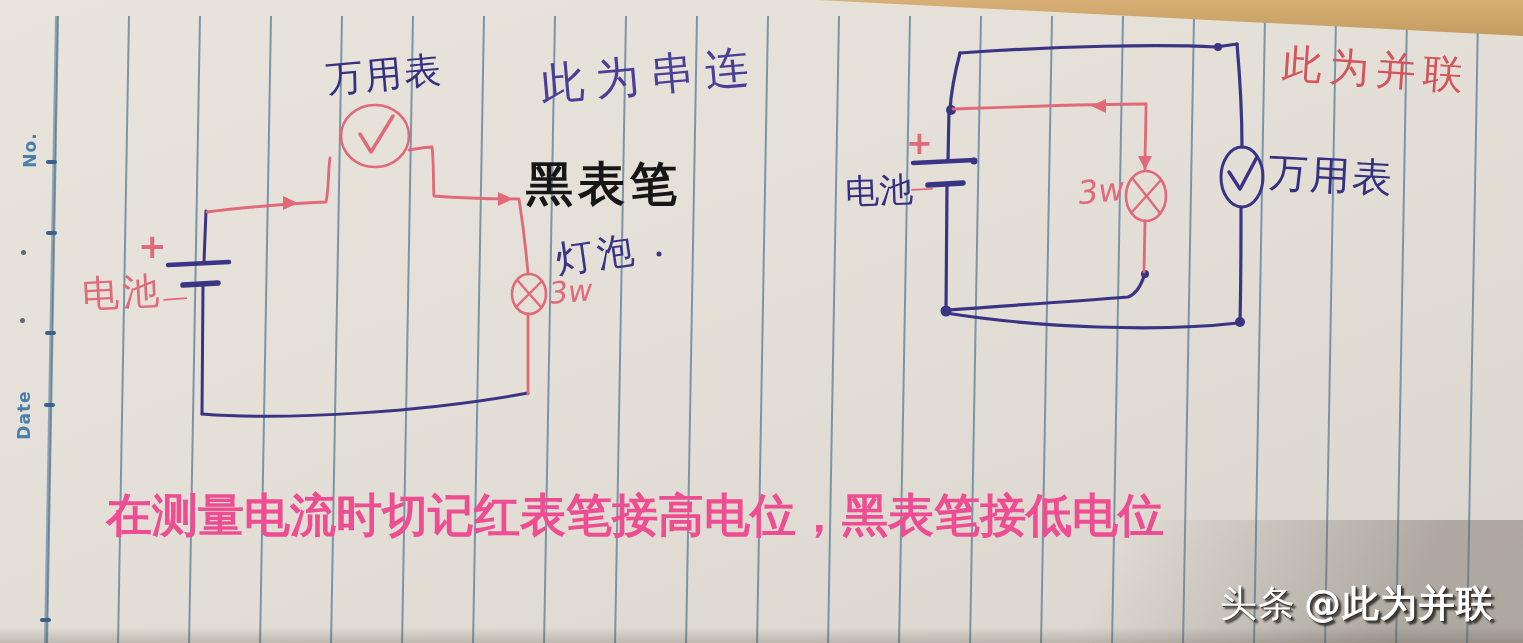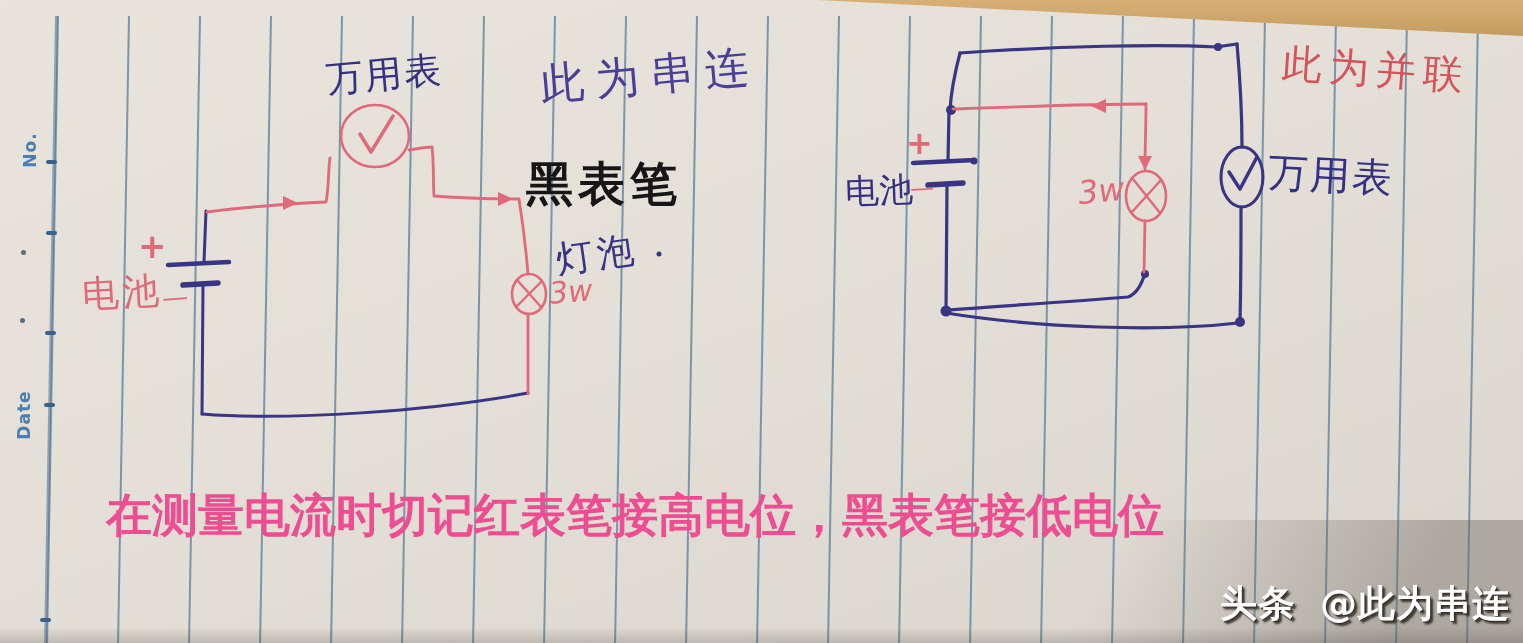--- a/index.html
+++ b/index.html
@@ -29,21 +29,21 @@
   .tick{position:absolute;width:11px;height:4px;background:#39618b;border-radius:2px;}
   .dot{position:absolute;width:5px;height:5px;border-radius:50%;background:#5c6b78;}
   .margin-label{position:absolute;color:#4a7fb0;font-weight:bold;font-size:17px;
     transform:rotate(-90deg);letter-spacing:1px;}
   .hand{position:absolute;white-space:nowrap;}
   .overlay{position:absolute;font-weight:bold;white-space:nowrap;line-height:1.12;}
   svg.circuits{position:absolute;left:0;top:0;}
   .watermark{position:absolute;left:1220px;top:579px;font-size:37px;font-weight:bold;
     color:#ffffff;white-space:nowrap;letter-spacing:1px;
     text-shadow:3px 3px 2px rgba(45,40,33,0.85),1px 1px 1px rgba(45,40,33,0.9);}
-  .watermark .brand{font-weight:700;margin-right:24px;}
+  .watermark .brand{font-weight:400;margin-right:8px;}
 </style>
 </head>
 <body>
 
 <div id="stage">
 
   <div class="lines"></div>
   <div class="margin-line"></div>
 
   <div class="desk-wedge"></div>
@@ -134,16 +134,16 @@
   <div class="hand" style="left:1078px;top:172px;font-size:32px;font-style:italic;color:#e0697a;transform:rotate(-6deg);">3w</div>
   <div class="hand" style="left:1268px;top:148px;font-size:40px;color:#353080;transform:rotate(3deg);letter-spacing:2px;">万用表</div>
 
   <div class="overlay" style="left:526px;top:158px;font-size:47px;color:#161616;letter-spacing:5px;">黑表笔</div>
   <div class="overlay" style="left:106px;top:490px;font-size:46px;color:#ee4d92;">在测量电流时切记红表笔接高电位，黑表笔接低电位</div>
 
   <div class="shadow-br"></div>
   <div class="shadow-bottom"></div>
 
   <div class="watermark">
-    <span class="brand">头条</span><span>@此为串连</span>
+    <span class="brand">头条</span><span>@此为并联</span>
   </div>
 
 </div>
 
 </body></html>

